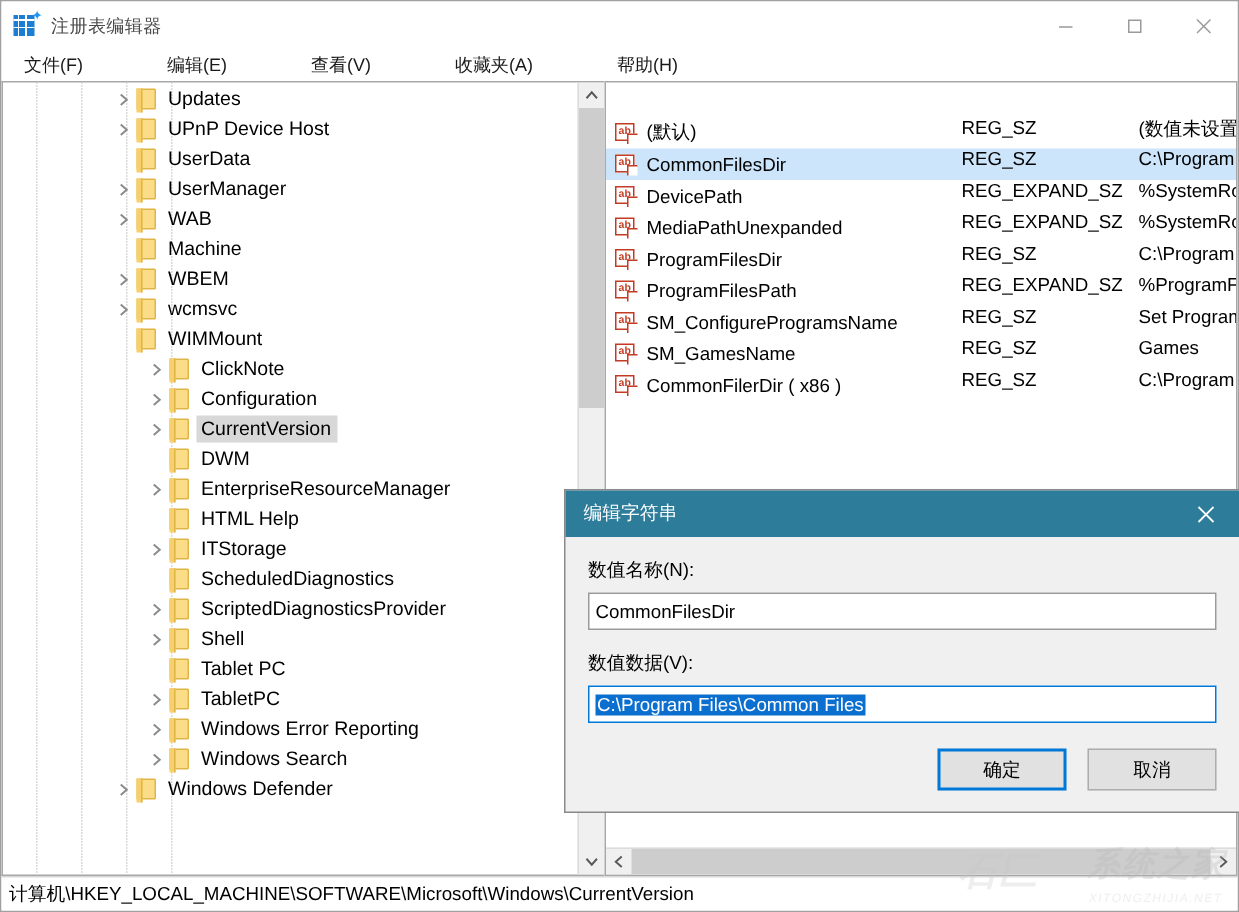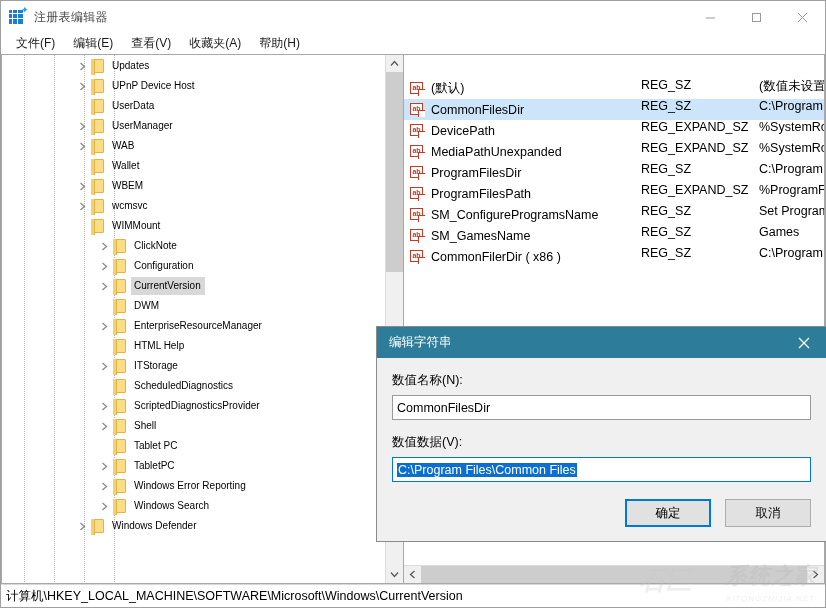--- a/index.html
+++ b/index.html
@@ -46,21 +46,21 @@
   .winbtn{
     width:46px;height:32px;display:flex;align-items:center;justify-content:center;
     color:#707070;font-size:12px;line-height:1;
   }
   .winbtn svg{display:block;}
   
   .menubar{
     height:20px;flex:0 0 20px;
     display:flex;align-items:center;
     padding-left:6px;background:#ffffff;
-    font-size:12px;color:#1a1a1a;
+    font-size:12px;color:#1a1a1a;gap:38px;
   }
   .menuitem{padding:1px 9px;line-height:16px;white-space:nowrap;}
   
   .content{
     flex:1 1 auto;display:flex;position:relative;
     border-top:1px solid #ffffff;
     min-height:0;
   }
   
   .tree-pane{
@@ -76,21 +76,21 @@
     position:absolute;left:0;top:0;right:18px;bottom:0;
     overflow:hidden;
   }
   .tree{
     position:relative;
     padding-top:1px;
   }
   .tree-row{
     height:20px;display:flex;align-items:center;
     position:relative;white-space:nowrap;
-    font-size:10px;color:#000;
+    font-size:13px;color:#000;
   }
   .tree-row .lbl{
     padding:1px 4px 1px 3px;line-height:16px;
   }
   .tree-row.selected .lbl{background:#d8d8d8;}
   .twisty{
     width:16px;height:16px;flex:0 0 16px;
     display:flex;align-items:center;justify-content:center;
     color:#8a8a8a;
   }
@@ -356,21 +356,21 @@
                 <i></i>
               </div>
               <div class="lbl">WAB</div>
             </div>
             <div class="tree-row">
               <div style="flex: 0 0 72px; height: 20px;"></div>
               <div class="twisty"></div>
               <div class="folder">
                 <i></i>
               </div>
-              <div class="lbl">Wallet</div>
+              <div class="lbl">Machine</div>
             </div>
             <div class="tree-row">
               <div style="flex: 0 0 72px; height: 20px;"></div>
               <div class="twisty">
                 <svg width="9" height="9" viewBox="0 0 9 9">
                   <path d="M2.5 1 L6.5 4.5 L2.5 8" fill="none" stroke="#8a8a8a" stroke-width="1.3"></path>
                 </svg>
               </div>
               <div class="folder">
                 <i></i>

